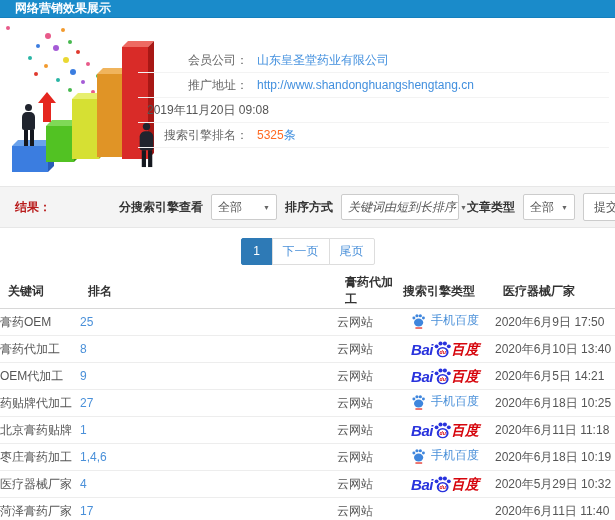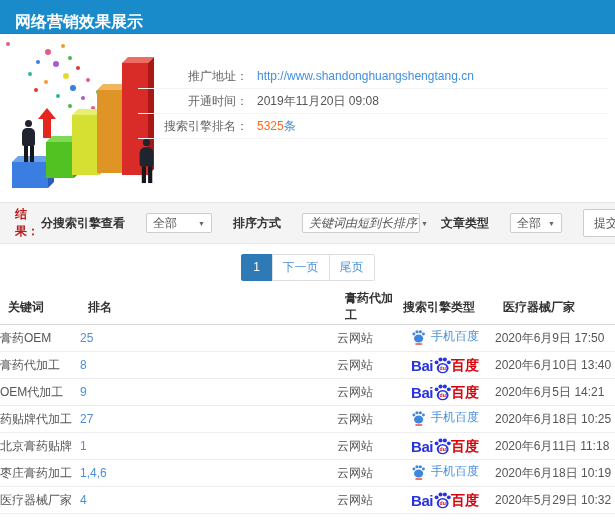--- a/index.html
+++ b/index.html
@@ -1,21 +1,21 @@
 <!DOCTYPE html>
 <html><head>
 <meta charset="utf-8">
 <style>
   * { margin:0; padding:0; box-sizing:border-box; }
   html,body { width:615px; height:520px; overflow:hidden; background:#fff;
     font-family:"Liberation Sans","DejaVu Sans",sans-serif; font-size:12px; color:#555; }
 
   
-  .topbar { height:34px; background:#1a8bca; color:#fff; display:flex; align-items:flex-end;
-    padding-left:15px; font-size:16px; font-weight:bold; border-bottom:1px solid #1580bd; }
+  .topbar { height:18px; background:#1a8bca; color:#fff; display:flex; align-items:flex-start;
+    padding-left:15px; font-size:12px; font-weight:bold; border-bottom:1px solid #1580bd; }
 
   
   .info-section { position:relative; height:168px; background:#fff; }
 
   
   .hero { position:absolute; left:2px; top:4px; width:190px; height:162px; }
   .confetti { position:absolute; left:4px; top:4px; width:4px; height:4px; border-radius:50%;
     background:#e85a8a;
     box-shadow:
       55px 2px 0 #f29a2e, 40px 8px 0 1px #e85a8a, 62px 14px 0 #46b94e, 30px 18px 0 #3b7de0,
@@ -54,24 +54,24 @@
   .info-row { display:flex; align-items:center; height:25px; border-bottom:1px solid #f3f3f3; }
   .info-label { width:110px; text-align:right; color:#666; flex-shrink:0; }
   .info-value { margin-left:9px; color:#555; }
   .link { color:#418fde; text-decoration:none; cursor:pointer; }
   .num-orange { color:#ff6a22; }
 
   
   .filterbar { height:42px; background:#f4f4f4; border-top:1px solid #e7e7e7; border-bottom:1px solid #e7e7e7;
     display:flex; align-items:center; padding:0 0 0 15px; overflow:hidden; }
   .result-label { font-weight:bold; color:#b91c1c; }
-  .filter-group { margin-left:auto; display:flex; align-items:center; gap:21px; }
+  .filter-group { margin-left:auto; display:flex; align-items:center; gap:8px; }
   .f-label { font-weight:bold; color:#333; white-space:nowrap; }
   .select { display:flex; align-items:center; justify-content:space-between; background:#fff;
-    border:1px solid #ccc; border-radius:2px; height:20px; padding:0 6px; color:#555; cursor:pointer; white-space:nowrap;text-align:center; }
+    border:1px solid #ccc; border-radius:2px; height:26px; padding:0 6px; color:#555; cursor:pointer; white-space:nowrap;text-align:center; }
   .sel-1 { width:66px; } .sel-2 { width:118px;font-style:italic; } .sel-3 { width:52px; }
   .caret { font-size:7px; color:#666; margin-left:4px; }
   .submit-btn { height:28px; width:46px; background:#fff; border:1px solid #ccc; border-radius:2px;
     color:#555; font-size:12px; margin-right:-14px; cursor:pointer; flex-shrink:0; }
 
   
   .pager-section { height:46px; display:flex; align-items:center; justify-content:center; }
   .pager { display:flex; }
   .page-btn { min-width:32px; height:27px; display:flex; align-items:center; justify-content:center;
     border:1px solid #ddd; background:#fff; color:#4a90d9; padding:0 10px; margin-left:-1px; cursor:pointer; }
@@ -82,21 +82,21 @@
   
   table { width:615px; border-collapse:collapse; table-layout:fixed; }
   col.c1{width:80px} col.c2{width:257px} col.c3{width:58px} col.c4{width:100px} col.c5{width:120px}
   th { text-align:left; font-weight:bold; color:#333; height:27px; padding-left:8px;
     border-bottom:1px solid #d8d8d8; font-size:12px; }
   td { height:27px; border-bottom:1px solid #ededed; color:#555; }
   td.rank { color:#4a90d9; }
   td.engine-cell, th.engine-th { padding-left:8px; }
   td.engine-cell { text-align:center; padding-left:0; }
   .mobile-engine { display:inline-flex; align-items:center; gap:5px; color:#4a90d9; }
-  .baidu-logo { display:inline-flex; align-items:center; font-weight:bold; line-height:1; }
+  .baidu-logo { display:inline-flex; align-items:center; font-weight:bold; line-height:1;font-style:italic; }
   .baidu-logo .bai { color:#2933dd; font-size:15px; letter-spacing:-0.5px; }
   .baidu-logo .cn  { color:#d6050c; font-size:14px; }
   .baidu-logo svg { margin:0 -1px 0 0; }
 </style>
 </head>
 <body>
 
 <div class="topbar">
   <span>网络营销效果展示</span>
 </div>
@@ -146,25 +146,28 @@
         <div class="body"></div>
         <div class="legs">
           <div></div>
           <div></div>
         </div>
     </div>
   </div>
 
   <div class="info-rows">
     <div class="info-row">
+      <span class="info-label">会员公司：</span>
+      <a class="info-value link">山东皇圣堂药业有限公司</a>
+    </div>
+    <div class="info-row">
       <span class="info-label">推广地址：</span>
       <a class="info-value link">http://www.shandonghuangshengtang.cn</a>
     </div>
     <div class="info-row">
-      <span class="info-label">开通时间：</span>
       <span class="info-value">2019年11月20日 09:08</span>
     </div>
     <div class="info-row">
       <span class="info-label">搜索引擎排名：</span>
       <span class="info-value">
         <span class="num-orange">5325</span><span class="link">条</span>
       </span>
     </div>
   </div>
 </div>

